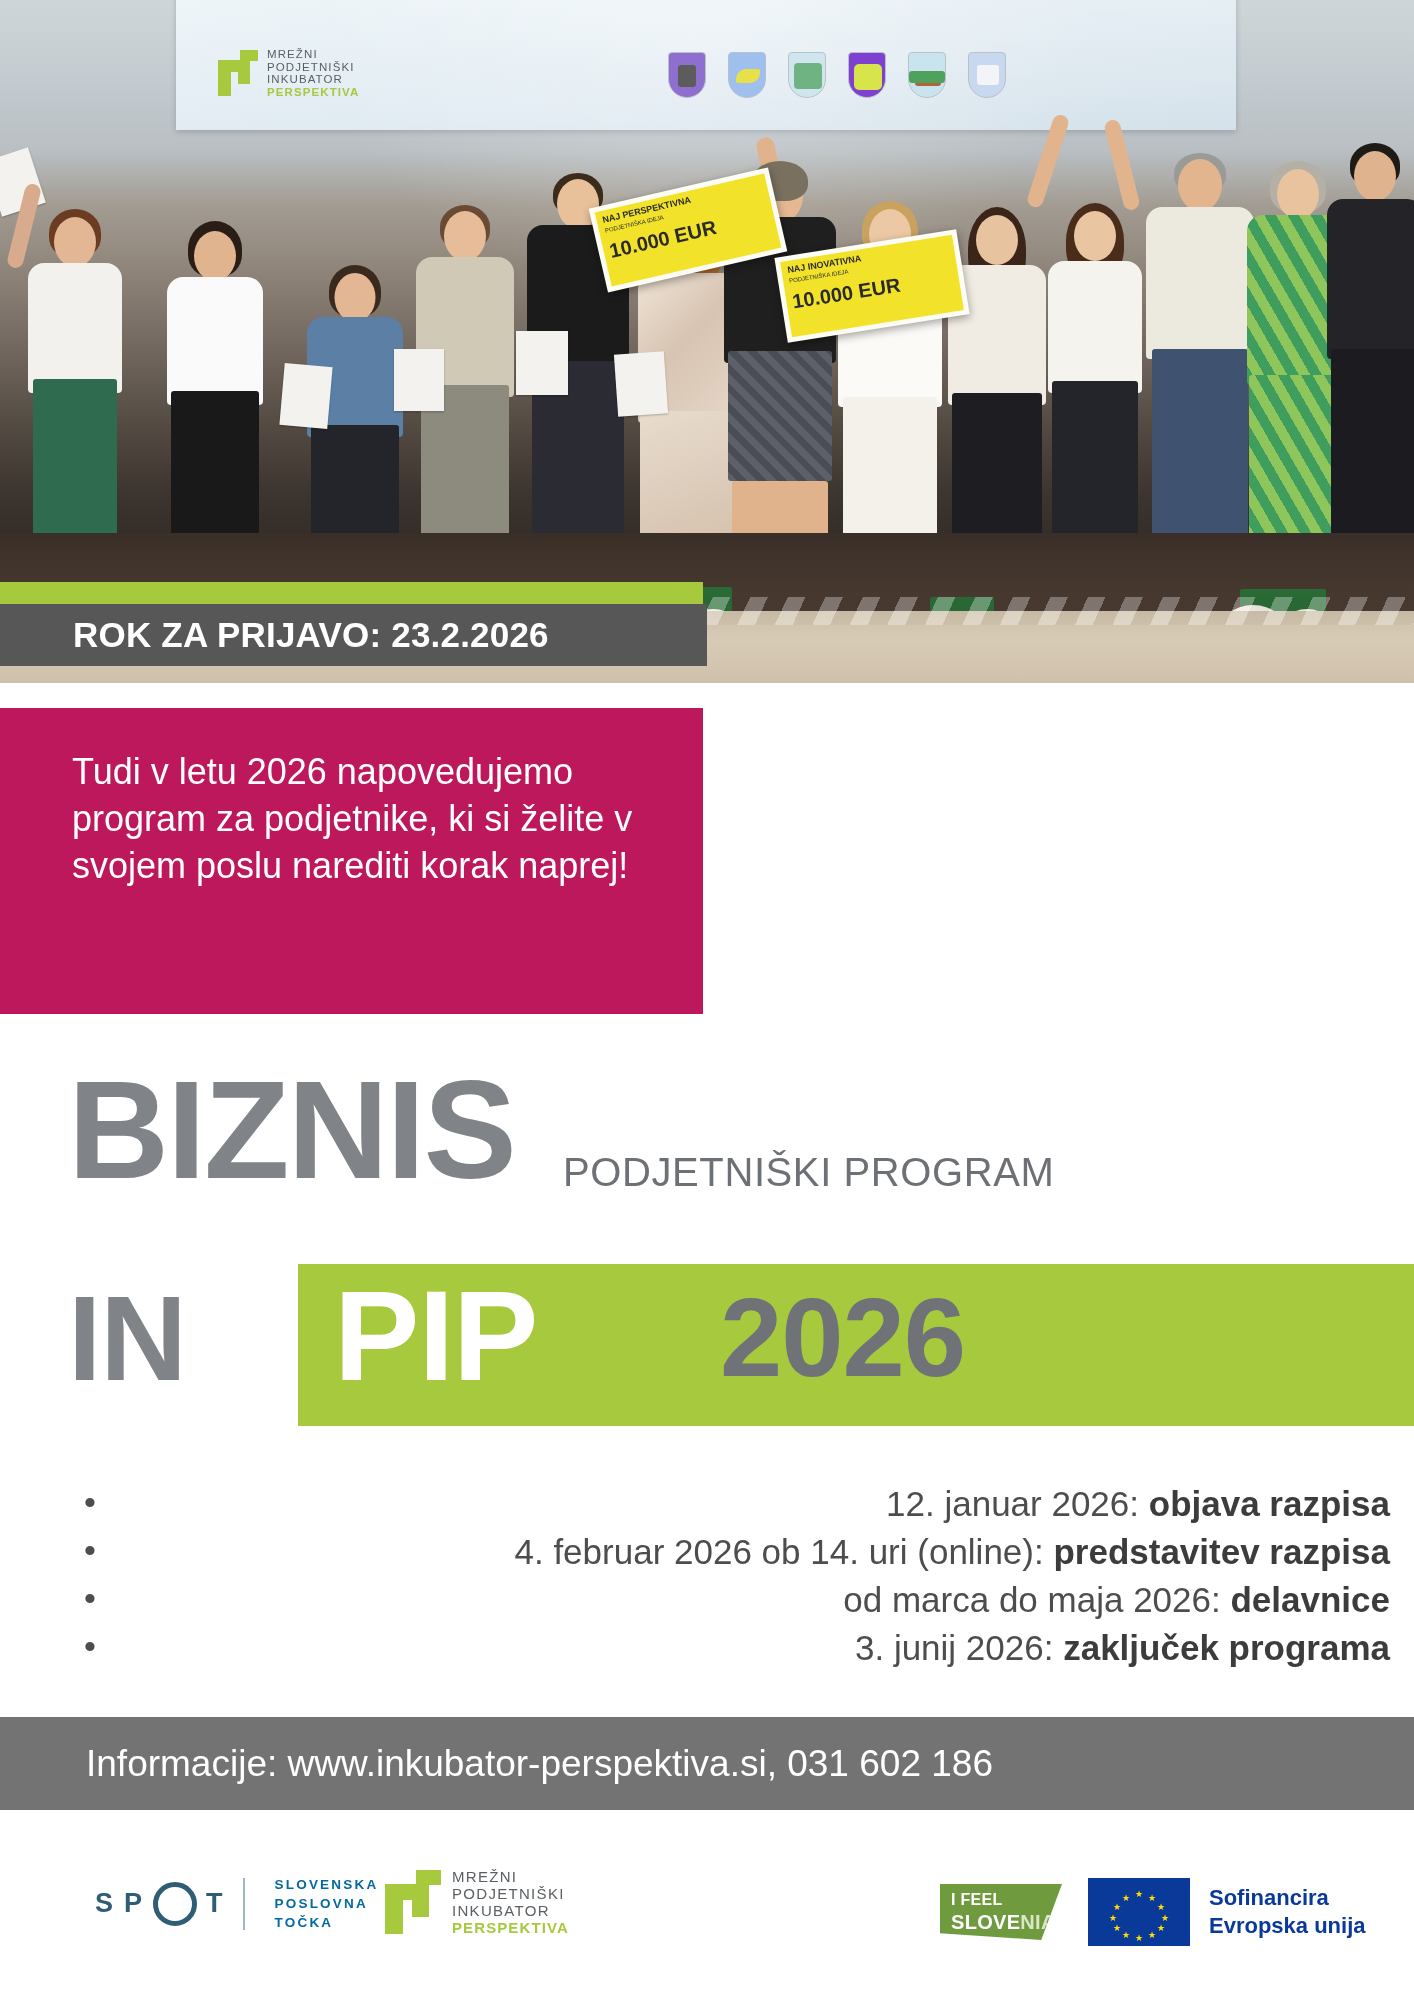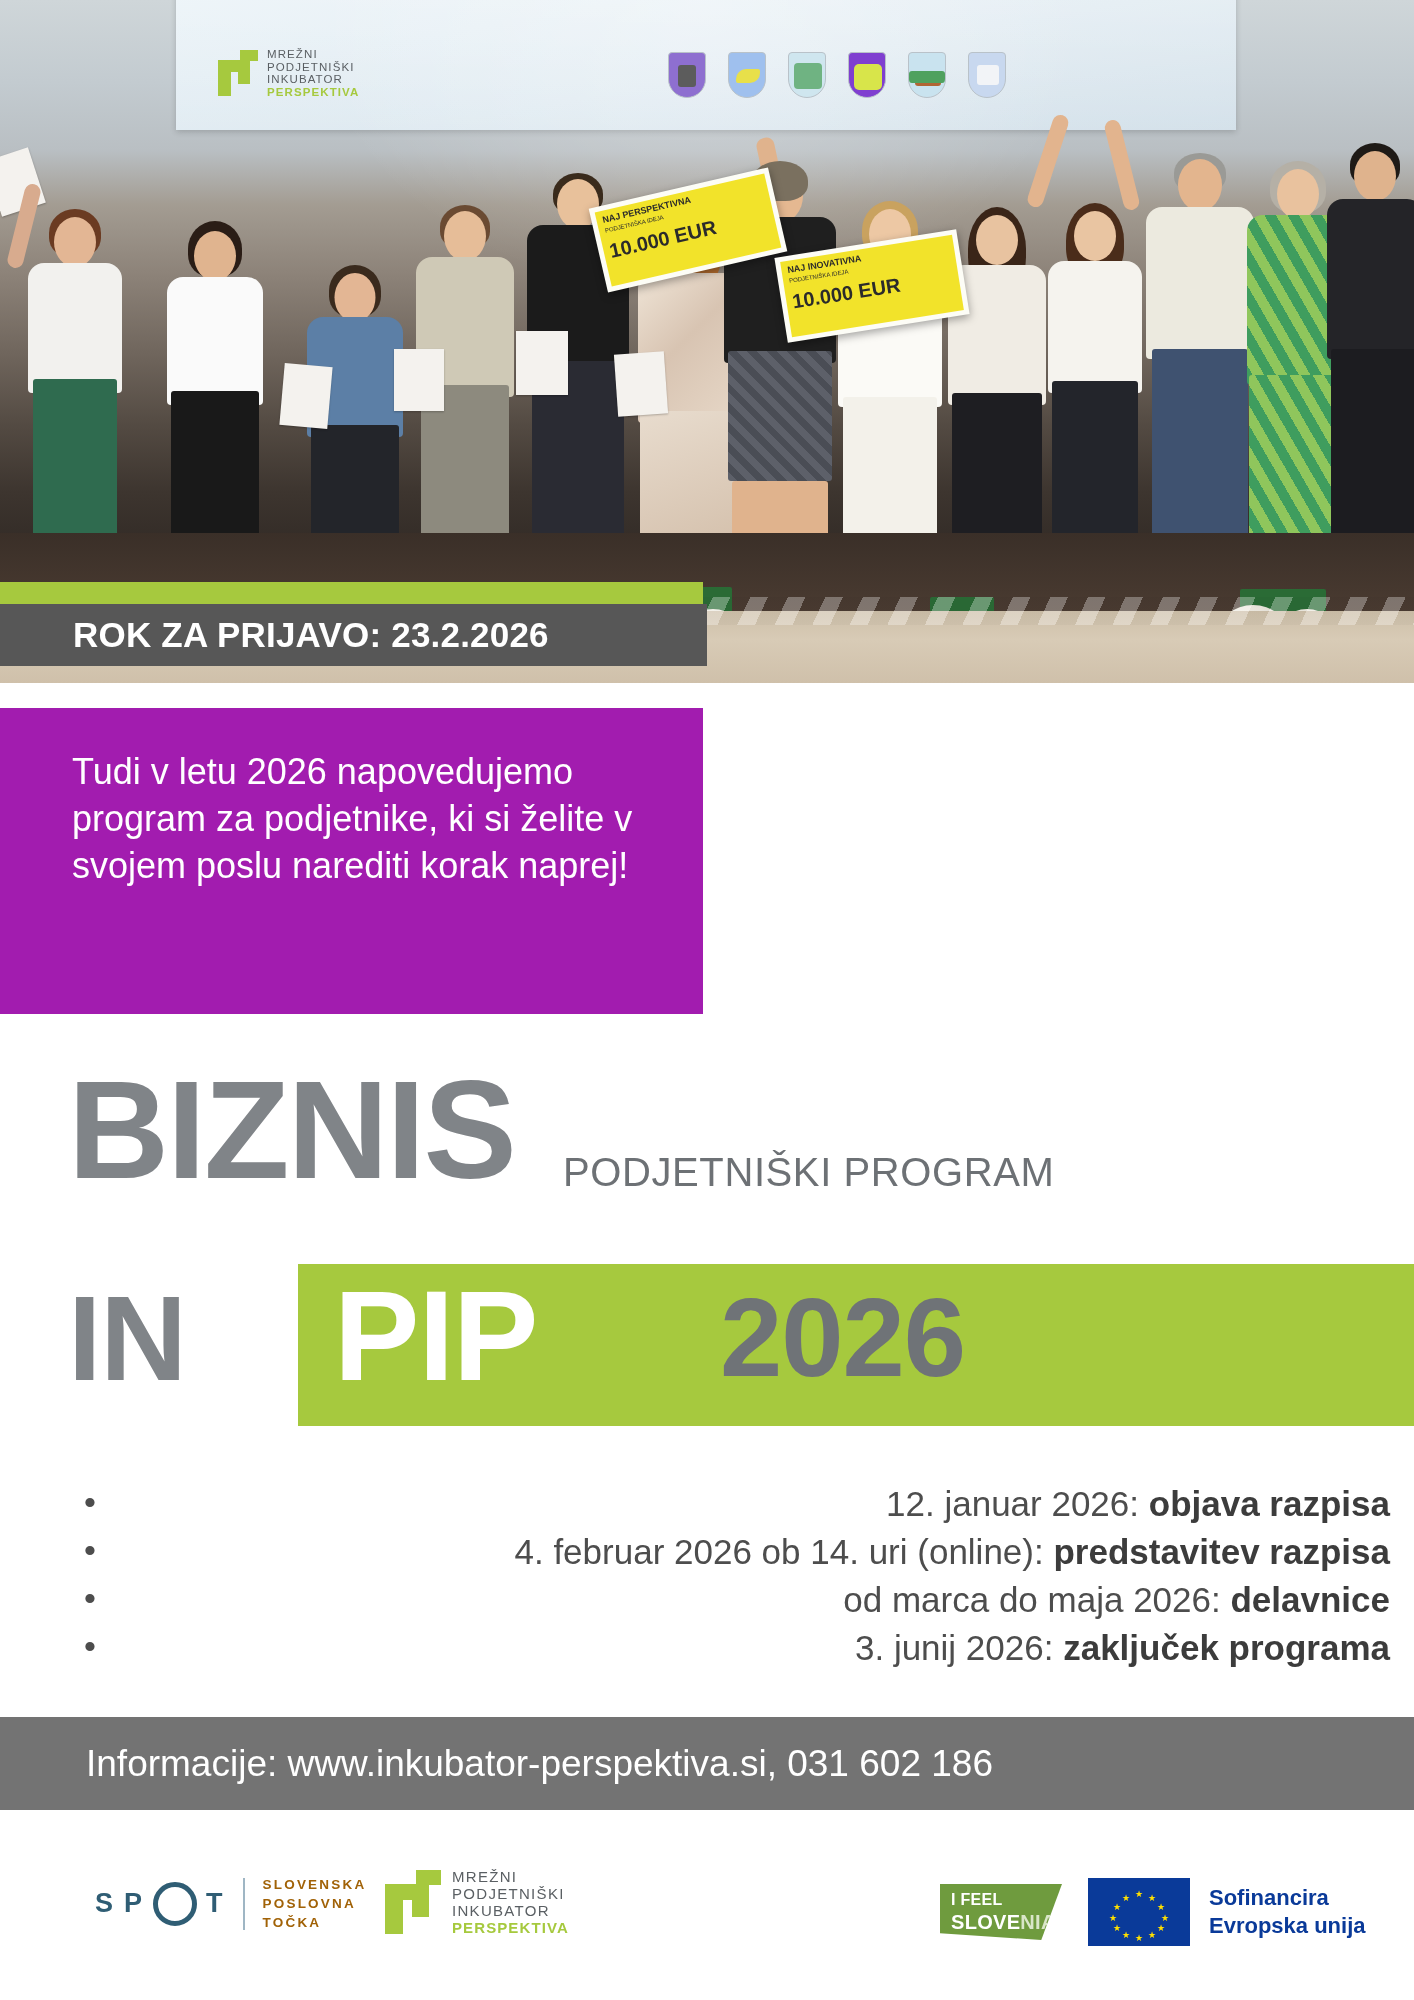--- a/index.html
+++ b/index.html
@@ -96,21 +96,21 @@
 
   
   .dl-green { position:absolute; left:0; top:582px; width:703px; height:22px; background:#a6c93e; z-index:5; }
   .dl-bar   { position:absolute; left:0; top:604px; width:707px; height:62px; background:#575757; z-index:5;
               display:flex; align-items:center; }
   .dl-text  { color:#ffffff; font-size:35px; font-weight:bold; letter-spacing:.2px;
               margin-left:73px; white-space:nowrap; }
 
   
   .panels { position:absolute; left:0; top:708px; width:1414px; height:306px; display:flex; }
-  .pnl-green { width:703px; background:#a21caf; padding:40px 0 0 72px; }
+  .pnl-green { width:703px; background:#be185d; padding:40px 0 0 72px; }
   .pnl-gray  { width:711px; background:#737373; padding:40px 0 0 52px; }
   .pnl-green p, .pnl-gray p { color:#ffffff; font-size:36px; line-height:47px; font-weight:300; }
   .pnl-gray .cta { color:#a6c93e; font-size:36px; line-height:47px; }
 
   
   .title-wrap { position:absolute; left:0; top:1060px; width:1414px; height:380px; }
   .t-biznis { position:absolute; left:68px; top:0px; font-size:140px; line-height:140px;
               font-weight:bold; color:#808488; letter-spacing:-2px; }
   .t-sub    { position:absolute; left:563px; top:90px; font-size:40px; font-weight:500;
               color:#6d7175; letter-spacing:.6px; }
@@ -135,21 +135,21 @@
   .infobar span { color:#ffffff; font-size:37px; margin-left:86px; white-space:nowrap; }
 
   
   .footer { position:absolute; left:0; top:1830px; width:1414px; height:170px; }
 
   .spot { position:absolute; left:95px; top:45px; display:flex; align-items:center; }
   .spot .word { display:flex; align-items:center; gap:9px; font-size:27px; font-weight:bold;
                 color:#2f5d74; letter-spacing:2px; }
   .spot .ring { width:44px; height:44px; border:5px solid #2f5d74; border-radius:50%; }
   .spot .div  { width:2px; height:52px; background:#9fb6c4; margin:0 18px; }
-  .spot .lines { font-size:13.5px; line-height:19px; letter-spacing:2.2px; font-weight:bold; color:#a16207; }
+  .spot .lines { font-size:13.5px; line-height:19px; letter-spacing:2.2px; font-weight:bold; color:#0369a1;margin-left:12px; }
 
   .persp { position:absolute; left:385px; top:38px; display:flex; align-items:center; gap:11px; }
   .persp .mark { position:relative; width:56px; height:64px; }
   .persp .mark .b1 { position:absolute; left:0; top:14px; width:18px; height:50px; background:#a6c93e; }
   .persp .mark .b2 { position:absolute; left:0; top:14px; width:44px; height:16px; background:#a6c93e; }
   .persp .mark .b3 { position:absolute; left:27px; top:14px; width:17px; height:33px; background:#a6c93e; }
   .persp .mark .b4 { position:absolute; left:31px; top:0px; width:25px; height:15px; background:#a6c93e; }
   .persp .txt { font-size:15px; line-height:17px; letter-spacing:1.3px; color:#5a5f63; }
   .persp .txt .grn { color:#a6c93e; font-weight:bold; letter-spacing:1.1px; }
 

